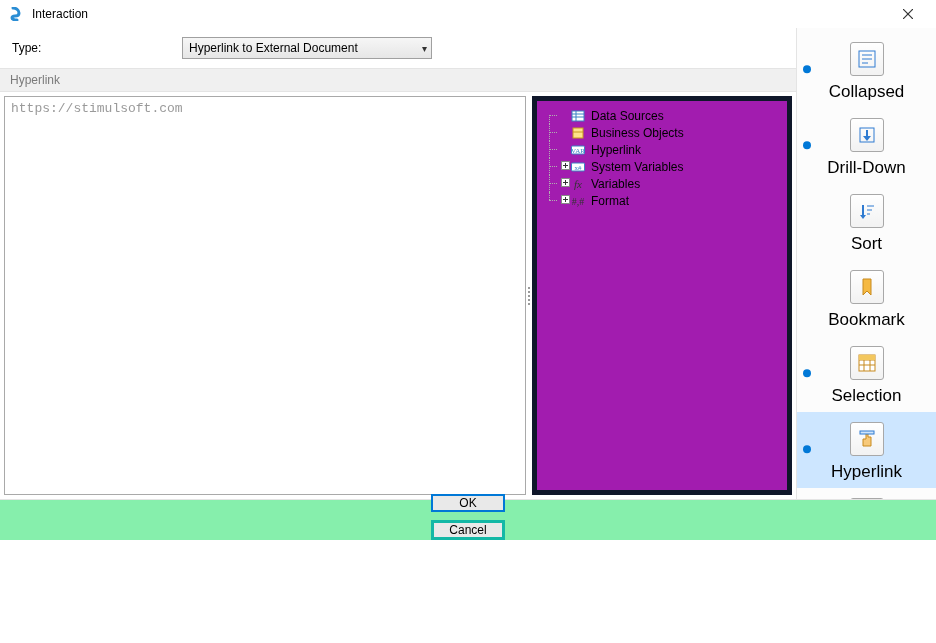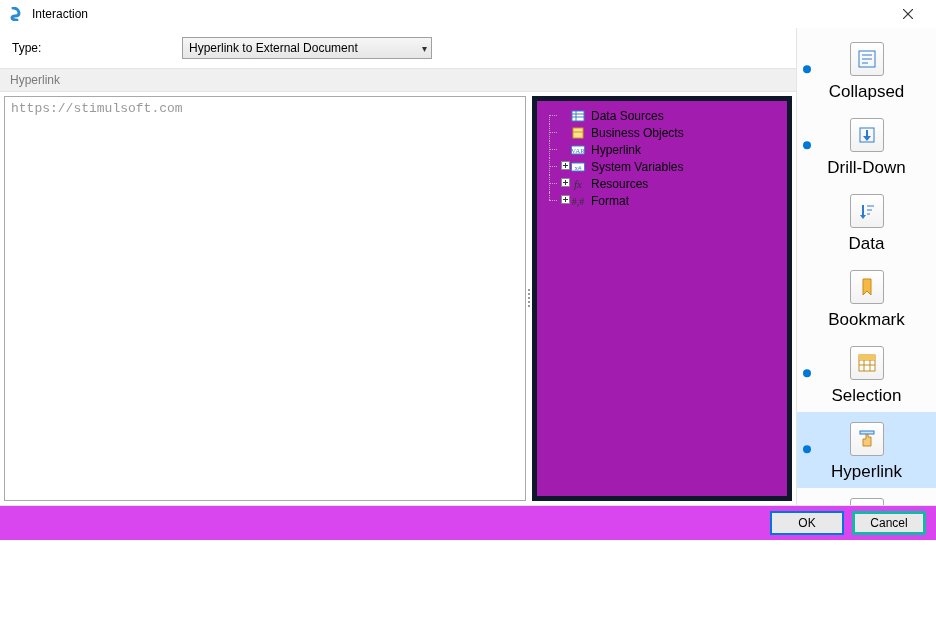--- a/index.html
+++ b/index.html
@@ -203,21 +203,22 @@
   white-space: nowrap;
 }
 .footer {
   height: 40px;
   border-top: 1px solid #e4e4e4;
   display:flex;
   align-items:center;
   justify-content:flex-end;
   gap: 8px;
   padding: 0 10px;
-  background:#d946ef;
+  background:#86efac;
+  flex-direction:column;
 }
 .btn {
   min-width: 74px;
   height: 24px;
   border: 3px solid #14b8a6;
   background: #e9e9e9;
   display:flex; align-items:center; justify-content:center;
   font-size:12px;
   padding: 0 12px;
   box-sizing:border-box;
@@ -325,21 +326,21 @@
                 <span class="expander"><svg width="9" height="9">
                     <rect x="0.5" y="0.5" width="8" height="8" fill="#fff" stroke="#888"></rect>
                     <line x1="2" y1="4.5" x2="7" y2="4.5" stroke="#333"></line>
                     <line x1="4.5" y1="2" x2="4.5" y2="7" stroke="#333"></line>
                   </svg></span>
                 <span class="icon">
                   <svg width="14" height="14">
                     <text x="7" y="11" font-size="11" text-anchor="middle" fill="#333" font-style="italic" font-family="Georgia">fx</text>
                   </svg>
                 </span>
-                <span>Resources</span>
+                <span>Variables</span>
               </li>
               <li>
                 <span class="expander"><svg width="9" height="9">
                     <rect x="0.5" y="0.5" width="8" height="8" fill="#fff" stroke="#888"></rect>
                     <line x1="2" y1="4.5" x2="7" y2="4.5" stroke="#333"></line>
                     <line x1="4.5" y1="2" x2="4.5" y2="7" stroke="#333"></line>
                   </svg></span>
                 <span class="icon">
                   <svg width="14" height="14">
                     <text x="7" y="11" font-size="10" text-anchor="middle" fill="#333" font-family="Consolas">#,#</text>
@@ -380,21 +381,21 @@
         <div class="cat-item">
           <div class="big-icon">
             <svg width="20" height="20">
               <line x1="6" y1="4" x2="6" y2="16" stroke="#2f7bd1" stroke-width="2"></line>
               <polygon points="3,14 9,14 6,18" fill="#2f7bd1"></polygon>
               <line x1="10" y1="5" x2="17" y2="5" stroke="#2f7bd1"></line>
               <line x1="10" y1="9" x2="15" y2="9" stroke="#2f7bd1"></line>
               <line x1="10" y1="13" x2="13" y2="13" stroke="#2f7bd1"></line>
             </svg>
           </div>
-          <div class="lbl">Data</div>
+          <div class="lbl">Sort</div>
         </div>
         <div class="cat-item">
           <div class="big-icon">
             <svg width="20" height="20">
               <path d="M6 2 L14 2 L14 18 L10 14 L6 18 Z" fill="#f5b942" stroke="#c78a1e"></path>
             </svg>
           </div>
           <div class="lbl">Bookmark</div>
         </div>
         <div class="cat-item has-indicator">

